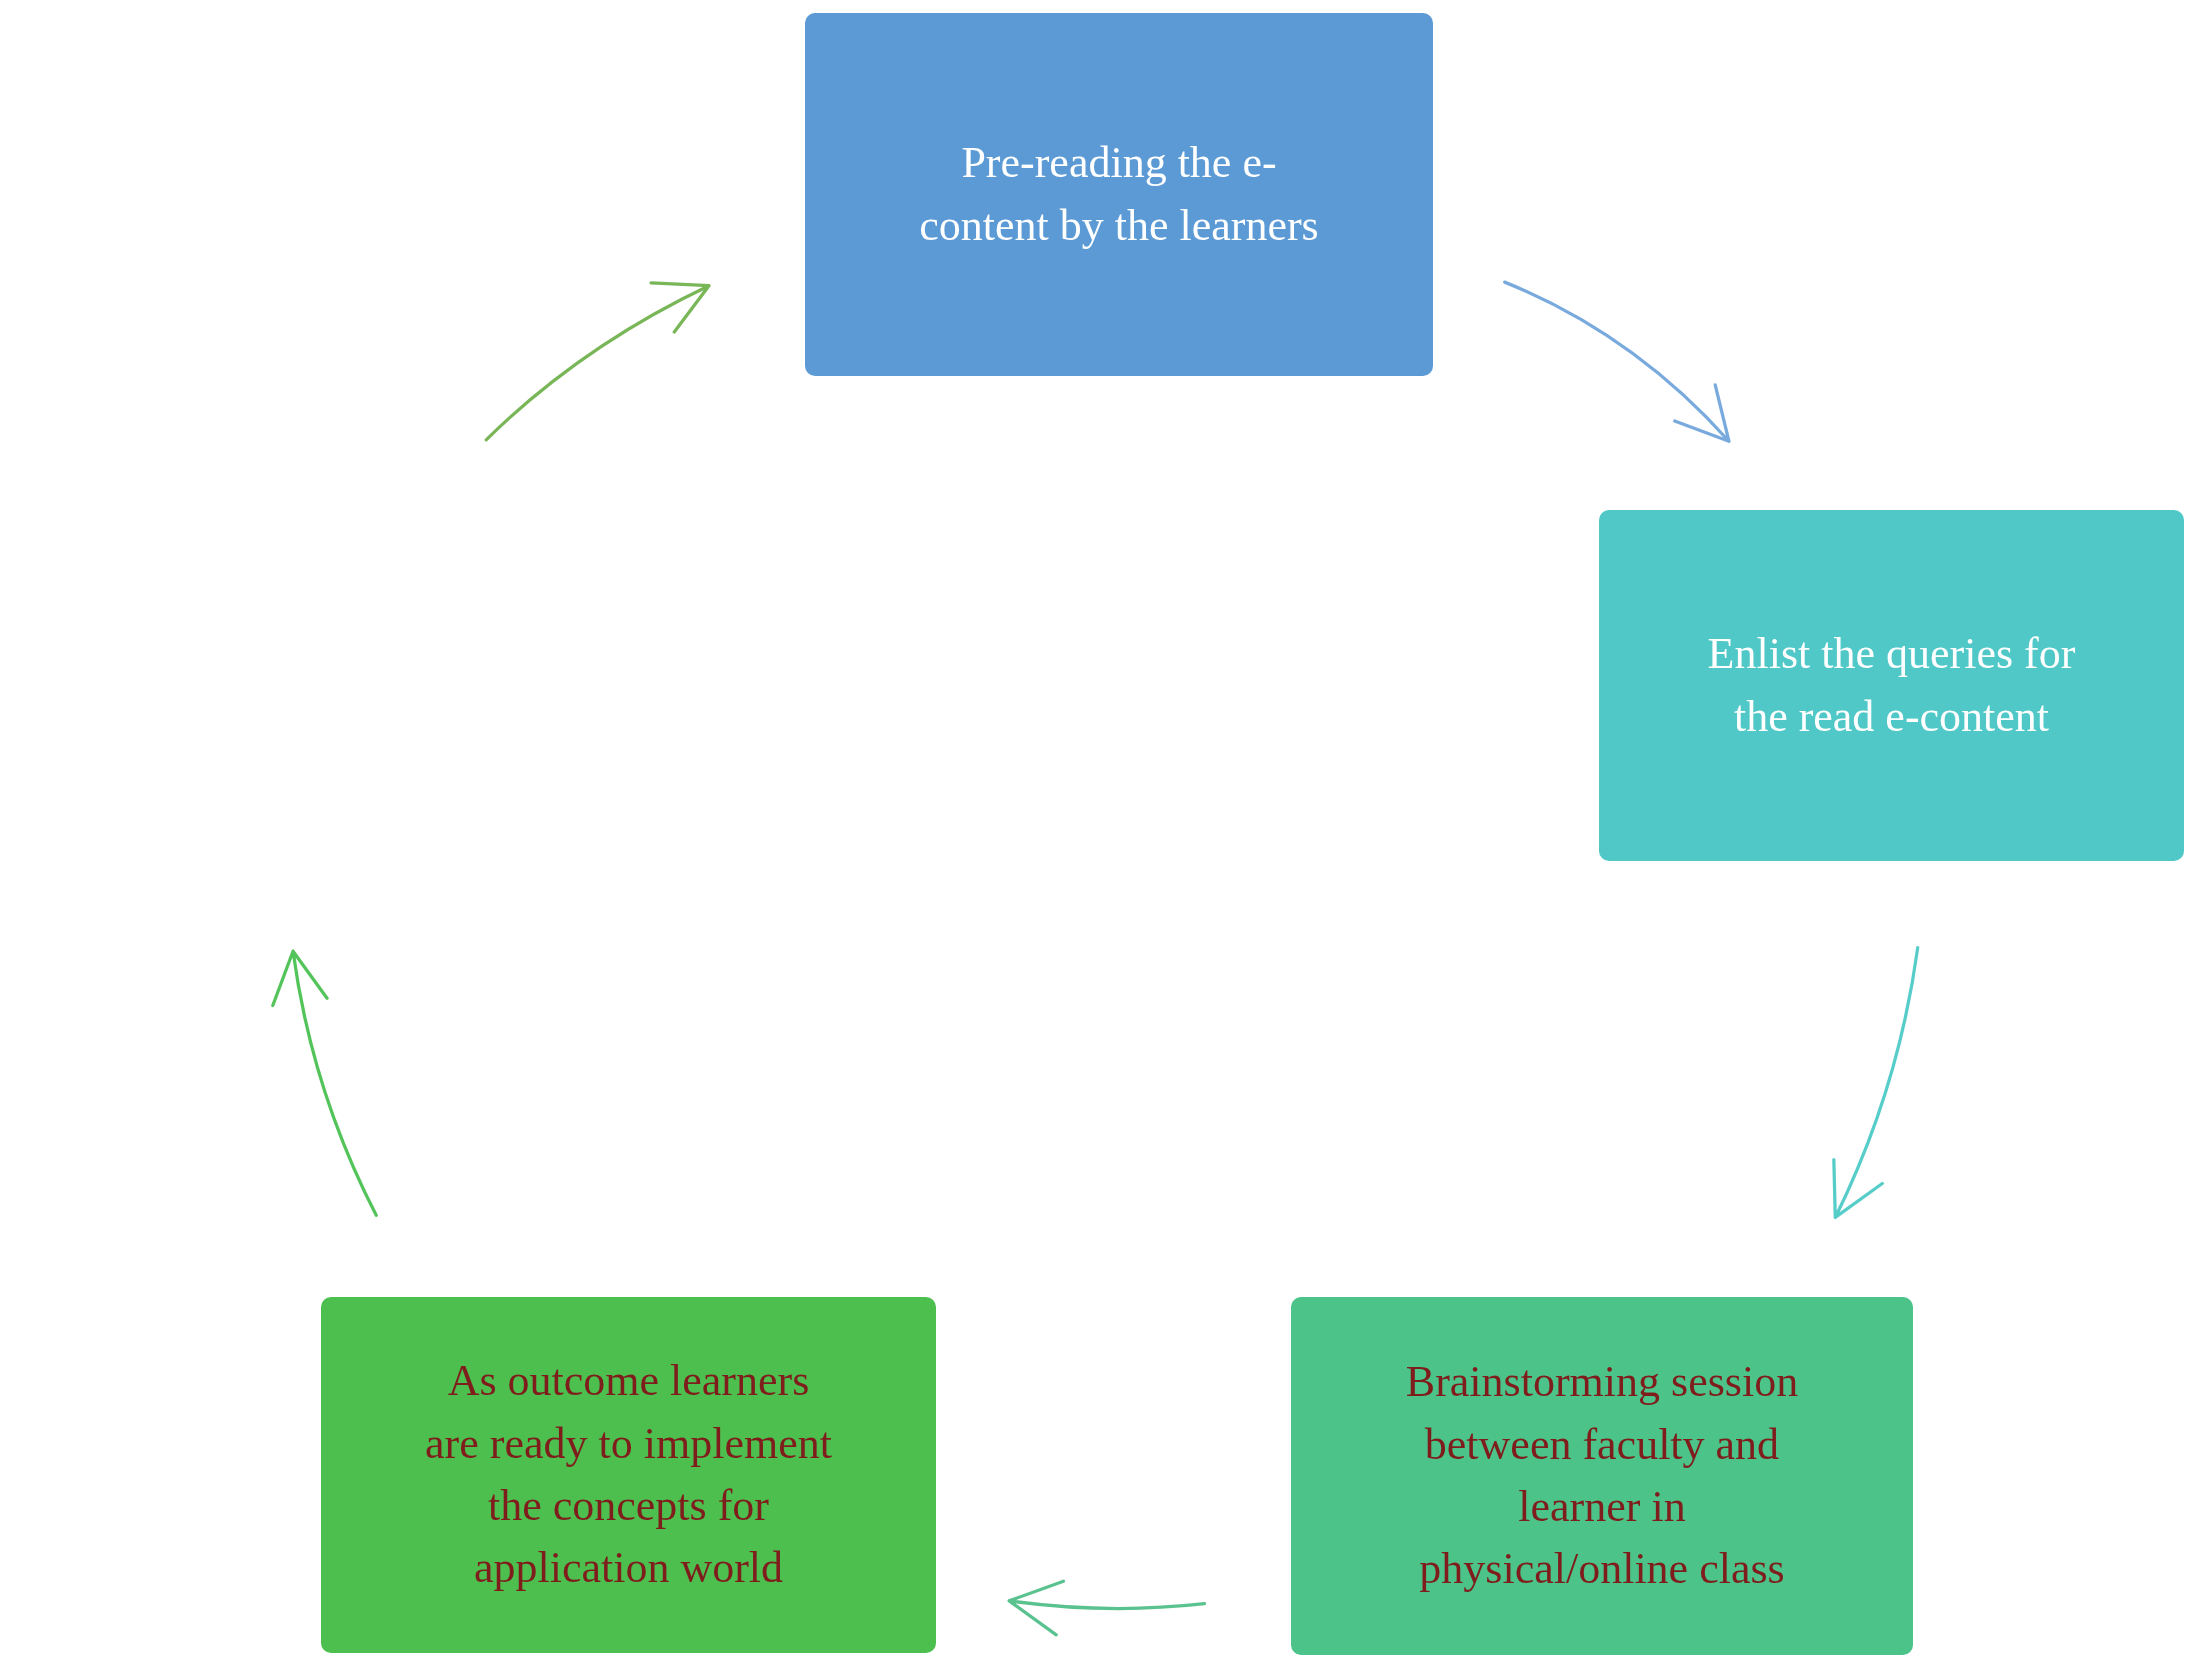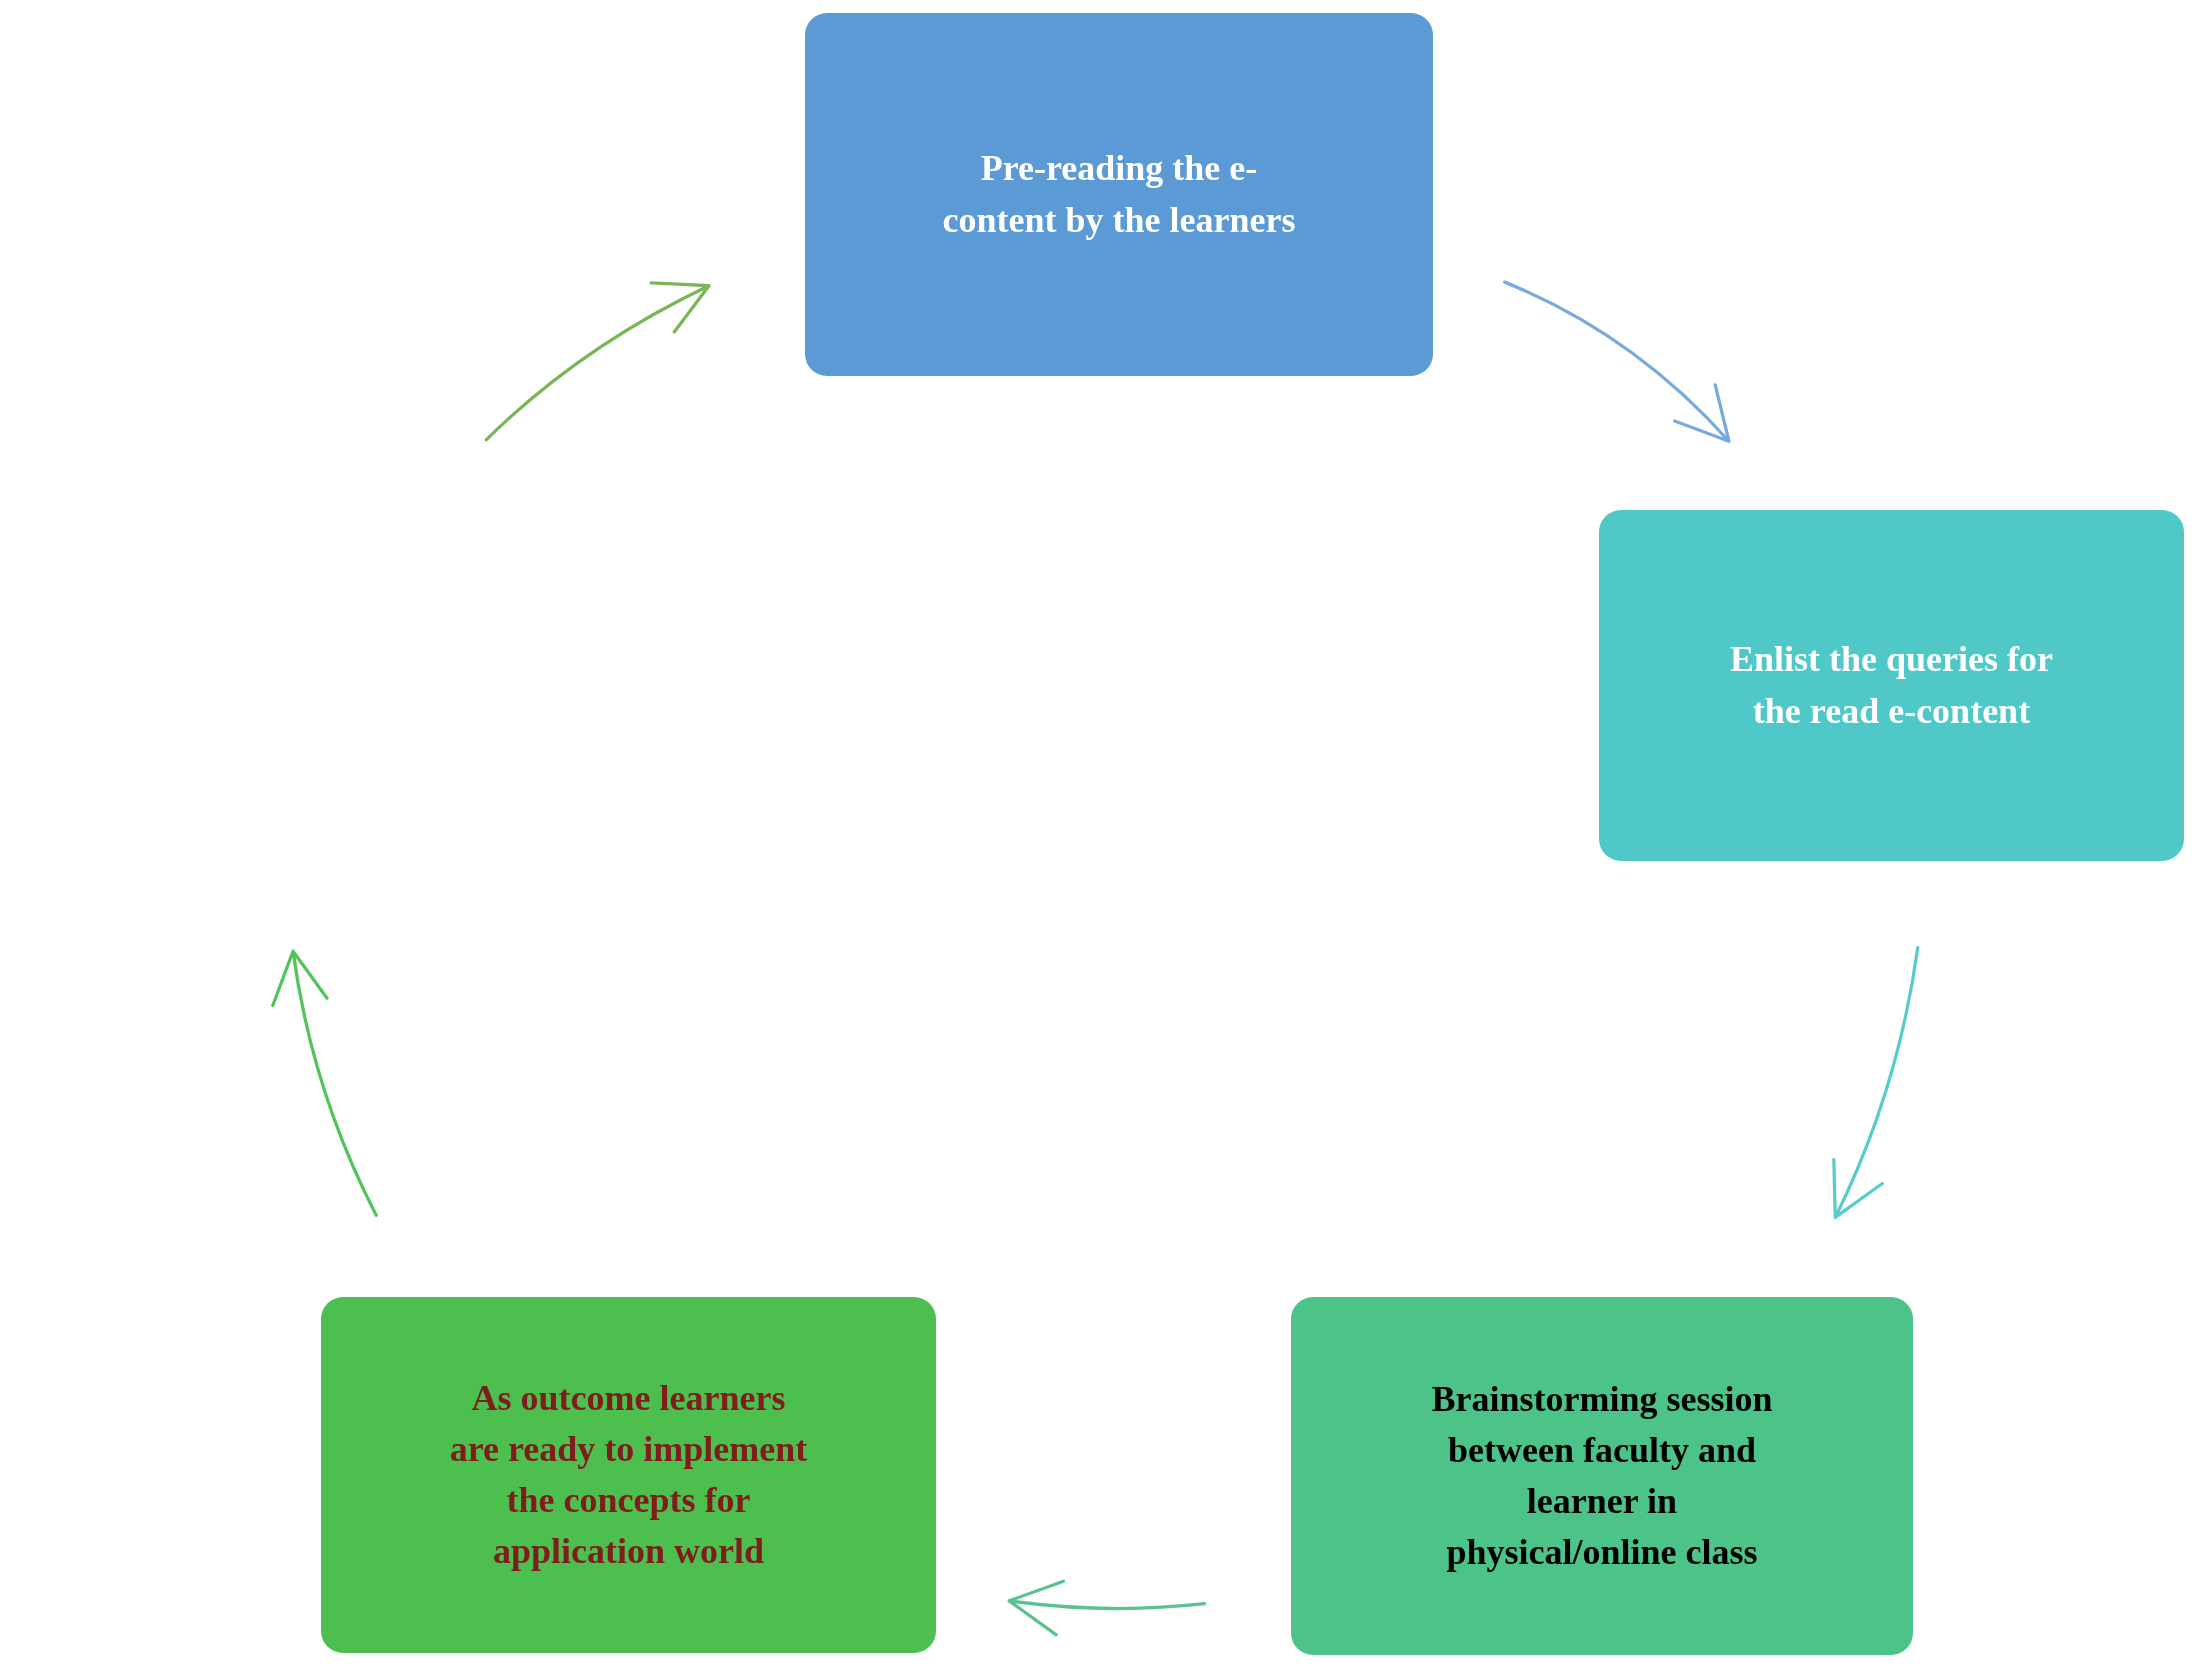--- a/index.html
+++ b/index.html
@@ -21,32 +21,31 @@
     height: 1671px;
   }
   #arrow-layer path {
     fill: none;
     stroke-width: 4.5;
     stroke-linecap: round;
     stroke-linejoin: round;
   }
   .node {
     position: absolute;
-    border-radius: 22px;
+    border-radius: 10px;
     display: flex;
     align-items: center;
     justify-content: center;
     text-align: center;
     color: #ffffff;
-    font-size: 36px;
+    font-size: 44px;
     line-height: 1.42;
     white-space: pre-line;
     padding: 14.5px 29px;
     box-sizing: border-box;
-    font-weight: bold;
   }
   
   .node-pre-reading     { left: 805px; top:   13px; width: 628px; height: 363px; }
   .node-enlist-queries  { left: 1599px; top:  510px; width: 585px; height: 351px; }
   .node-brainstorming   { left: 1291px; top: 1297px; width: 622px; height: 358px; }
   .node-outcome         { left:  321px; top: 1297px; width: 615px; height: 356px; }
   .node-development     { left:   33px; top:  510px; width: 608px; height: 358px; }
 </style>
 </head>
 <body>
@@ -64,21 +63,21 @@
   <div class="node node-pre-reading" style="background-color: rgb(91, 154, 213); color: rgb(255, 255, 255);">
     <span>Pre-reading the e-
 content by the learners</span>
   </div>
 
   <div class="node node-enlist-queries" style="background-color: rgb(80, 200, 200); color: rgb(255, 255, 255);">
     <span>Enlist the queries for
 the read e-content</span>
   </div>
 
-  <div class="node node-brainstorming" style="background-color: rgb(76, 195, 137); color: #000000;">
+  <div class="node node-brainstorming" style="background-color: rgb(76, 195, 137); color: #7f1d1d;">
     <span>Brainstorming session
 between faculty and
 learner in
 physical/online class</span>
   </div>
 
   <div class="node node-outcome" style="background-color: rgb(77, 191, 78); color: #7f1d1d;">
     <span>As outcome learners
 are ready to implement
 the concepts for

